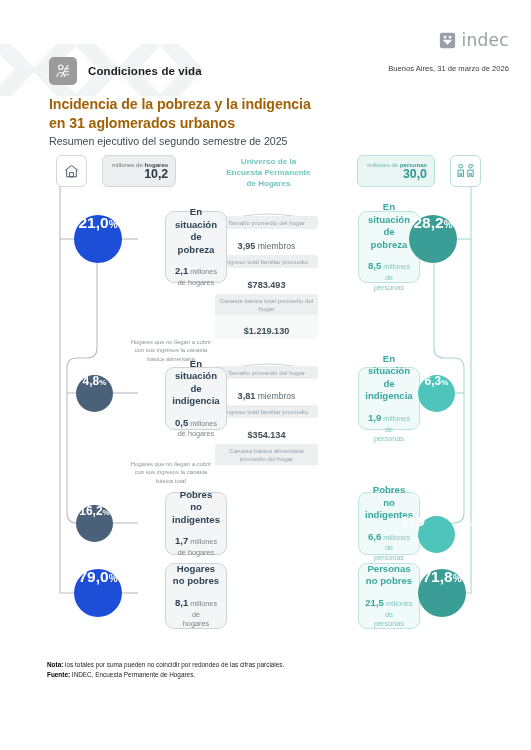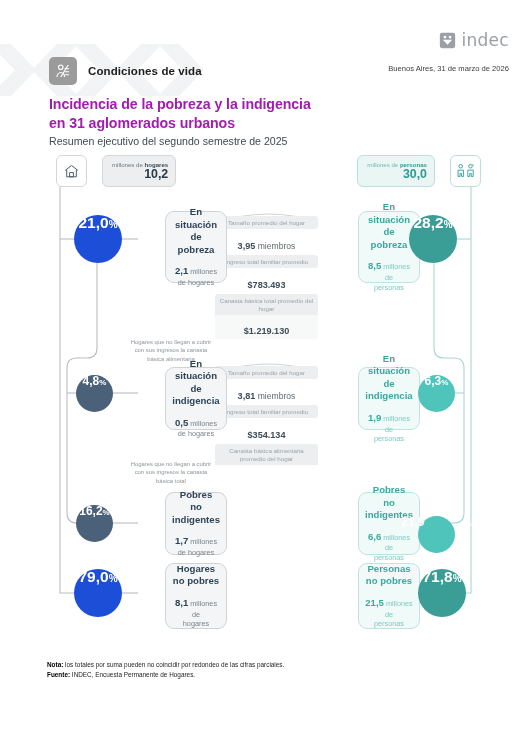--- a/index.html
+++ b/index.html
@@ -46,21 +46,21 @@
   }
   .cat-label { font-size: 11.5px; font-weight: bold; color: #1d1d1b; letter-spacing: .1px; text-align: right; }
 
   .date-line {
     position: absolute; right: 22px; top: 64px;
     font-size: 7.6px; color: #3c3c3b;
   }
 
   .title {
     position: absolute; left: 49px; top: 95px;
-    font-size: 14.2px; font-weight: bold; color: #a21caf;
+    font-size: 14.2px; font-weight: bold; color: #a16207;
     line-height: 1.33; letter-spacing: -.1px;
   }
   .subtitle {
     position: absolute; left: 49px; top: 135px;
     font-size: 10.6px; color: #3c4a52;
   }
 
   
   .topbar { position: absolute; left: 56px; top: 155px; width: 425px; height: 32px; }
 
@@ -217,20 +217,25 @@
           <path d="M5.2 10v9.5h13.6V10"></path>
           <rect x="9.3" y="13.5" width="5.4" height="6"></rect>
         </svg>
       </div>
       <div class="pill-body">
         <div class="pill-cap"><span>millones de </span><b>hogares</b></div>
         <div class="pill-val">10,2</div>
       </div>
     </div>
 
+    <div class="universe">
+      <div>Universo de la</div>
+      <div>Encuesta Permanente</div>
+      <div>de Hogares</div>
+    </div>
 
     <div class="pill right">
       <div class="pill-icon">
         <svg width="24" height="17" viewBox="0 0 32 22" fill="none" stroke="#3aa8a0" stroke-width="1.3">
           <circle cx="9" cy="4" r="2.4"></circle>
           <path d="M5.4 9.2h7.2v8.4h-2.6v-4h-2v4H5.4z"></path>
           <circle cx="22" cy="4" r="2.4"></circle>
           <path d="M24.4 2.2c1-.6 1.8-.2 1.8.6"></path>
           <path d="M18.4 9.2h7.2v8.4h-2.6v-4h-2v4h-2.6z"></path>
         </svg>

